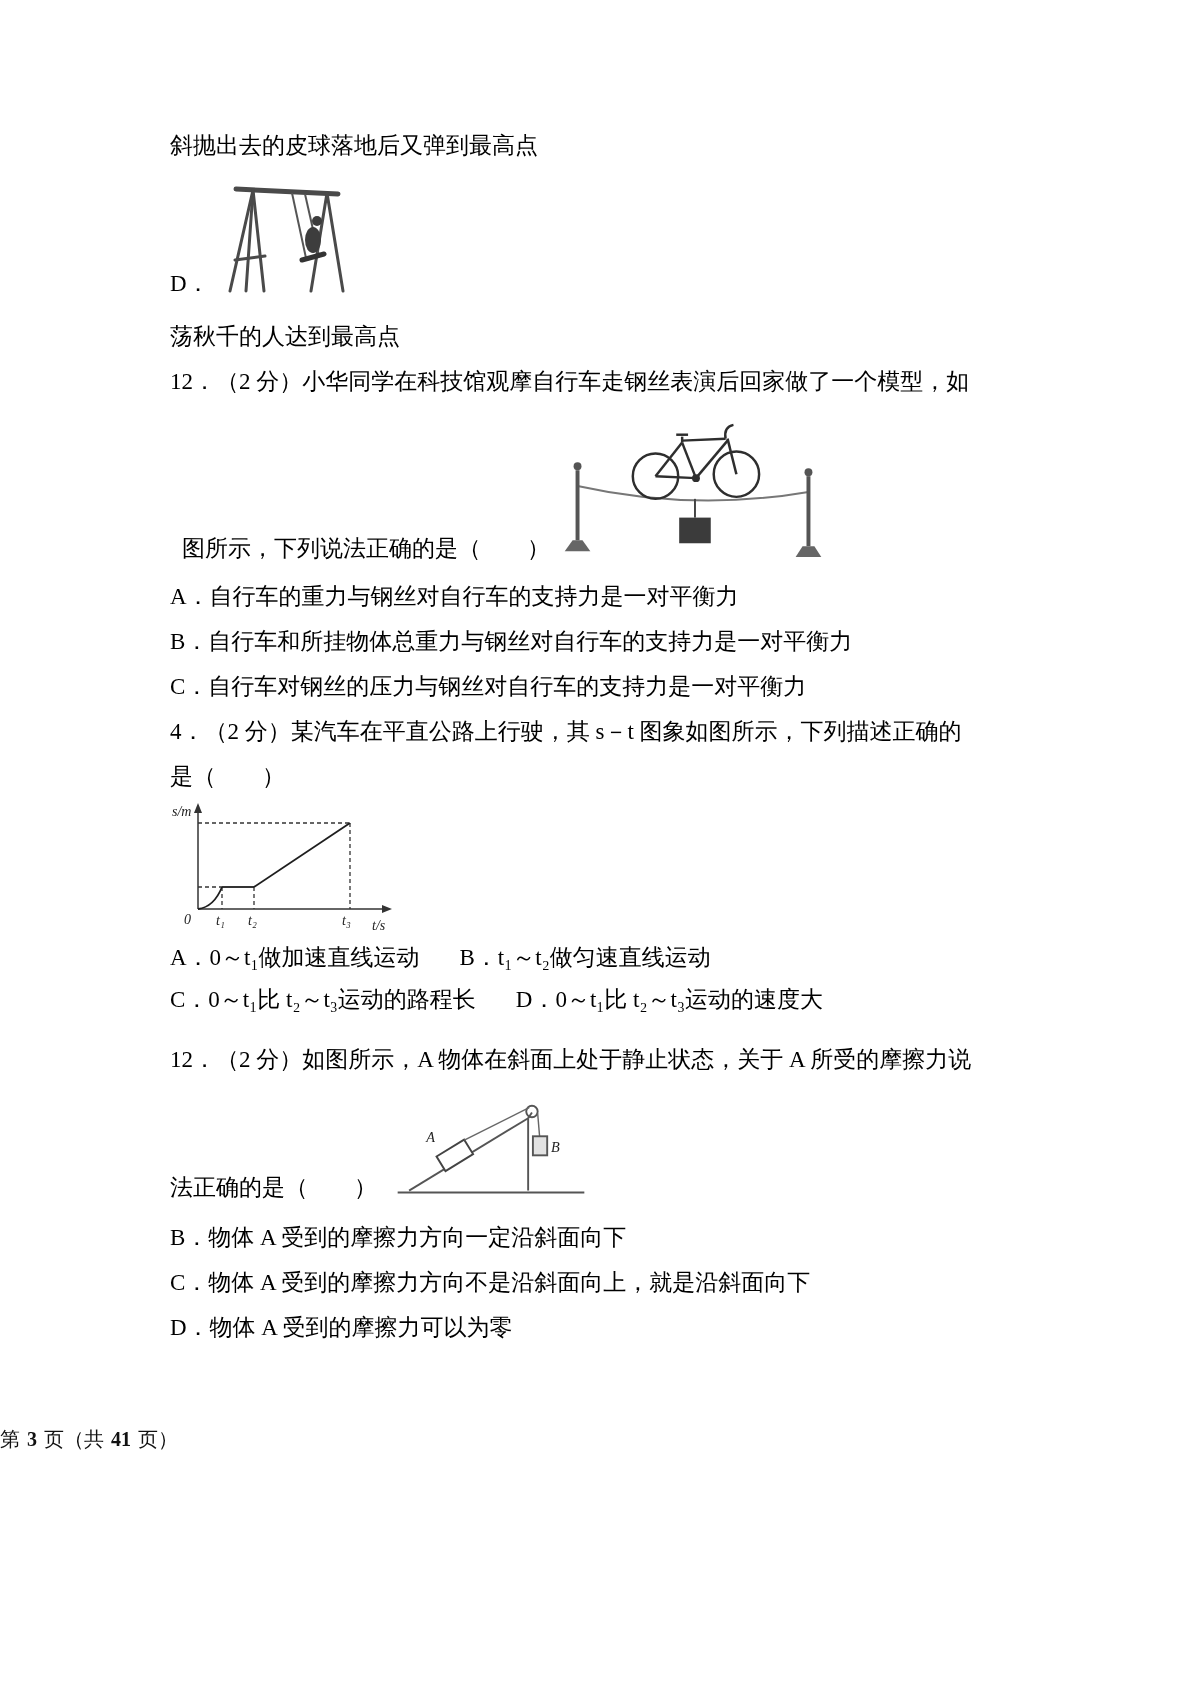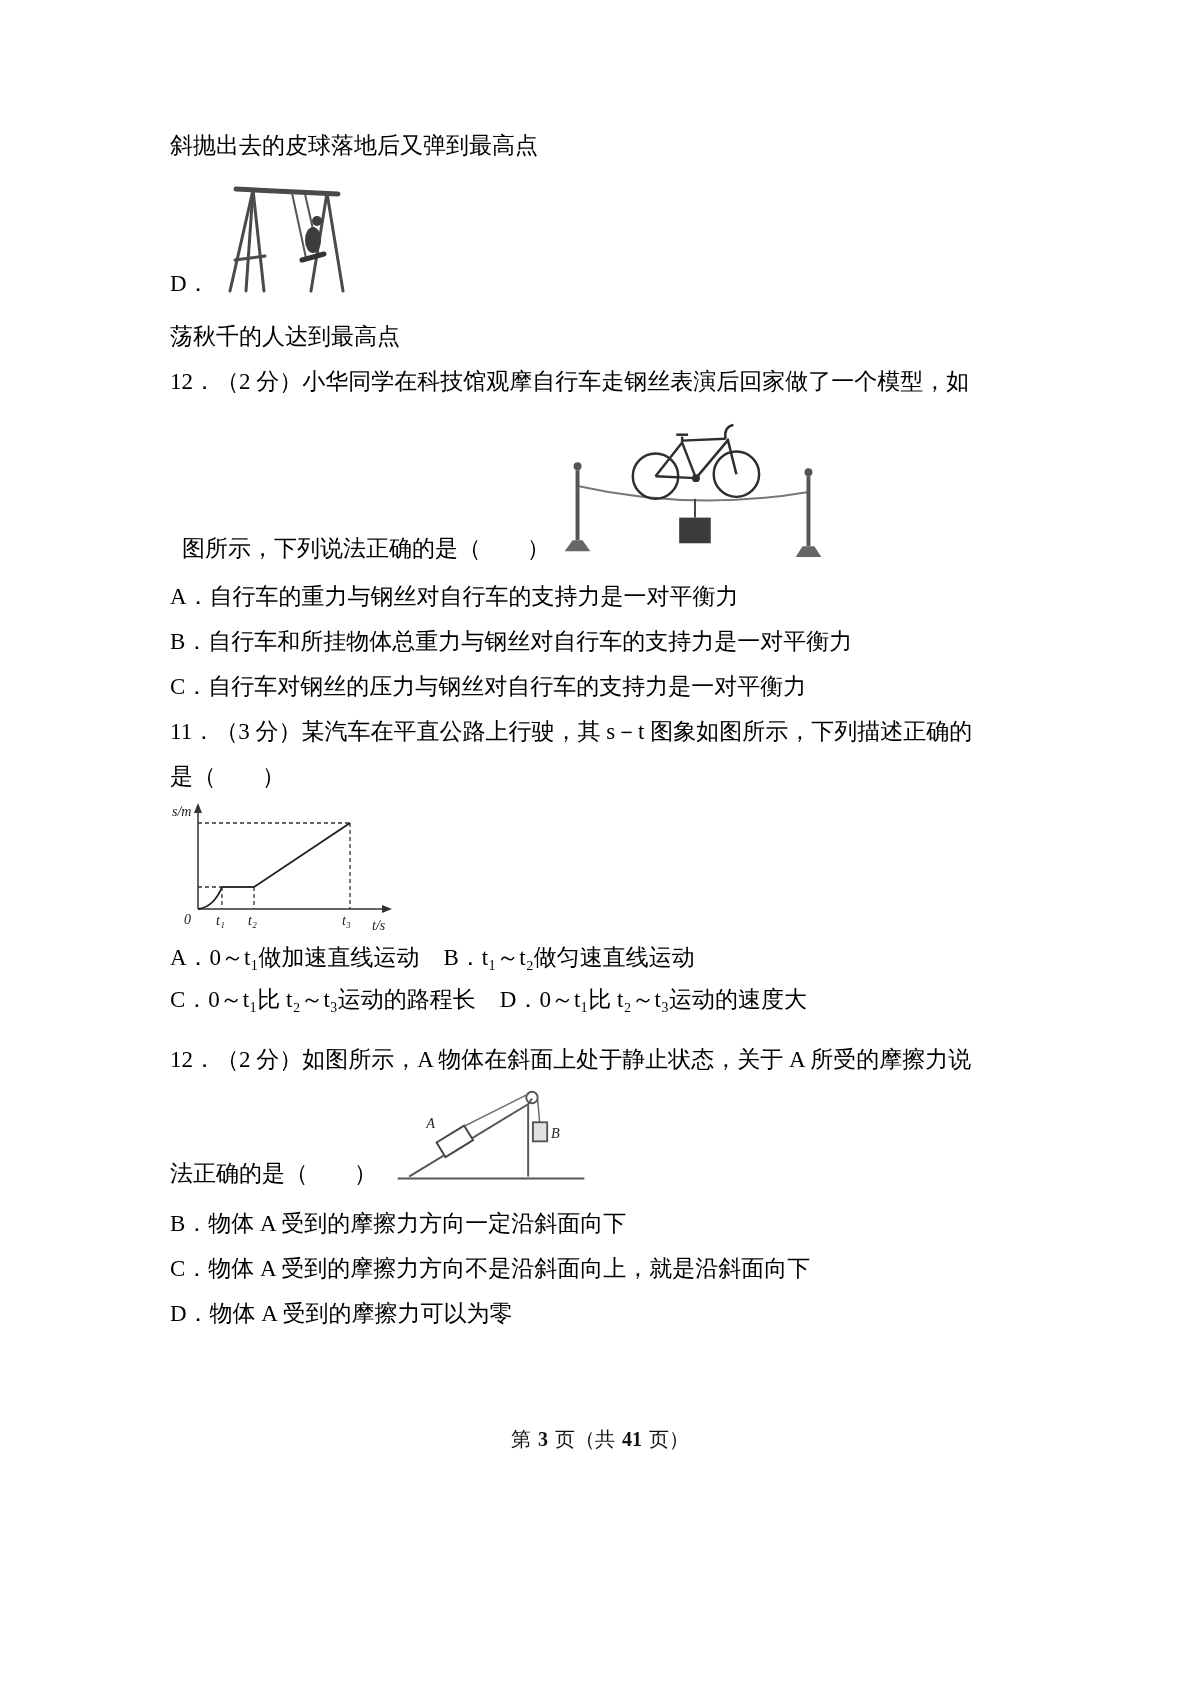--- a/index.html
+++ b/index.html
@@ -18,29 +18,29 @@
   }
   .line { font-size:23px; line-height:28px; margin:0 0 17px; }
   .inline-text { font-size:23px; line-height:28px; white-space:nowrap; }
   .fig-row { display:flex; align-items:flex-end; }
   .swing-row { margin:18px 0 25px; }
   .swing-svg { margin-left:10px; display:block; }
   .bike-row { margin:0 12px 20px; }
   .bike-svg { margin-left:8px; display:block; }
   .graph-svg { display:block; margin:0 0 10px; }
   .q11-line2 { margin-bottom:8px; }
-  .opt-row { display:flex; gap:24px; font-size:23px; line-height:28px; }
+  .opt-row { display:flex; gap:40px; font-size:23px; line-height:28px; }
   .opt-row1 { margin:0 0 14px; }
   .opt-row2 { margin:0 0 32px; }
-  .q12-stem1 { margin-bottom:14px; }
+  .q12-stem1 { margin-bottom:28px; }
   .incline-row { margin:0 0 22px; }
   .incline-svg { margin-left:14px; display:block; }
   .footer {
     position:absolute; left:0; right:0; top:1426px;
-    text-align:center; font-size:20px; color:#111;
+    text-align:left; font-size:20px; color:#111;
   }
   .footer b { font-weight:bold; margin:0 2px; }
 </style>
 </head>
 <body>
 
 <div class="page">
 
   <p class="line">斜抛出去的皮球落地后又弹到最高点</p>
 
@@ -99,21 +99,21 @@
       </g>
       <circle cx="138" cy="66" r="4" fill="#2e2e2e"></circle>
       <line x1="137" y1="87" x2="137" y2="106" stroke="#444" stroke-width="2"></line>
       <rect x="121" y="106" width="32" height="26" fill="#3b3b3b"></rect>
     </svg>
   </div>
   <p class="line">A．自行车的重力与钢丝对自行车的支持力是一对平衡力</p>
   <p class="line">B．自行车和所挂物体总重力与钢丝对自行车的支持力是一对平衡力</p>
   <p class="line">C．自行车对钢丝的压力与钢丝对自行车的支持力是一对平衡力</p>
 
-  <p class="line">11．（3 分）某汽车在平直公路上行驶，其 s－t 图象如图所示，下列描述正确的</p>
+  <p class="line">4．（2 分）某汽车在平直公路上行驶，其 s－t 图象如图所示，下列描述正确的</p>
   <p class="line q11-line2">是（　　）</p>
   <svg class="graph-svg" viewBox="0 0 230 135" width="230" height="135" xmlns="http://www.w3.org/2000/svg">
     <g stroke="#333" stroke-width="1.5" fill="none">
       <line x1="28" y1="110" x2="28" y2="10"></line>
       <line x1="28" y1="110" x2="214" y2="110"></line>
     </g>
     <polygon points="28,4 24,14 32,14" fill="#333"></polygon>
     <polygon points="222,110 212,106 212,114" fill="#333"></polygon>
     <g stroke="#333" stroke-width="1.3" fill="none" stroke-dasharray="4 3">
       <line x1="28" y1="24" x2="180" y2="24"></line>

